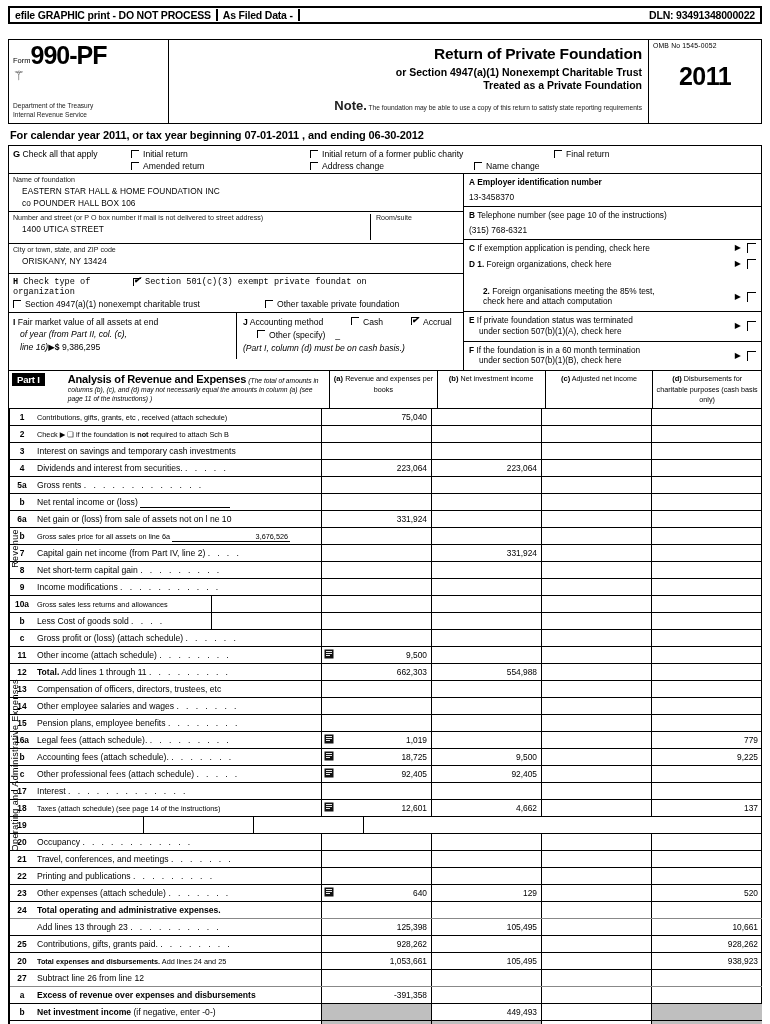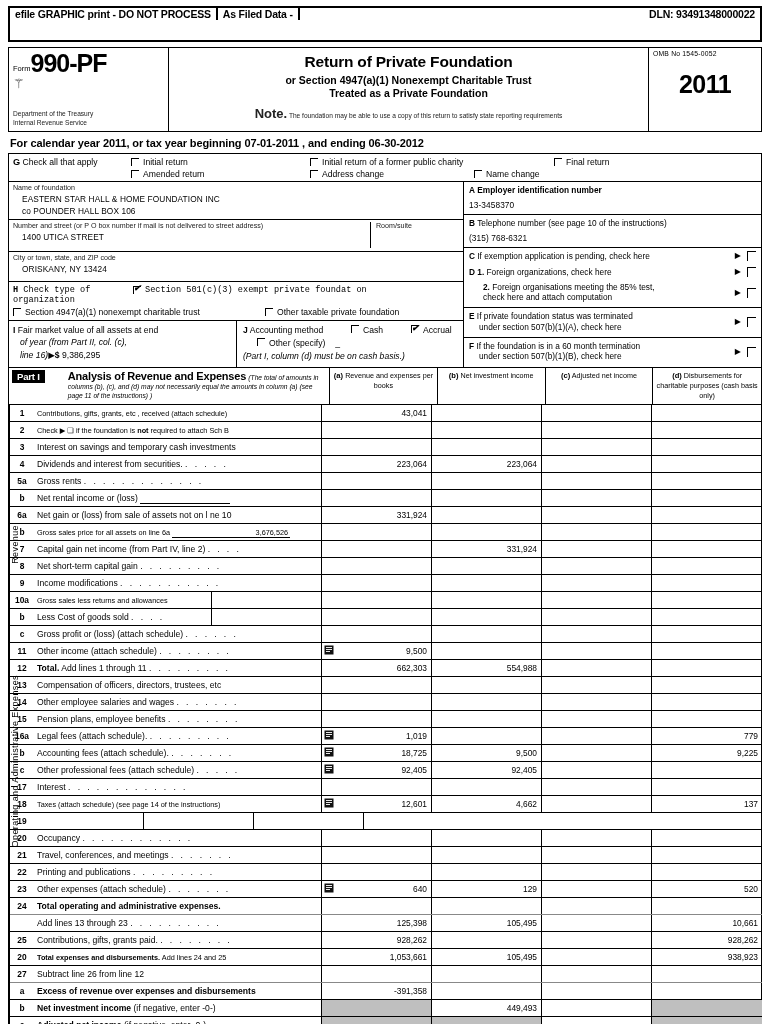--- a/index.html
+++ b/index.html
@@ -12,40 +12,40 @@
     font-family: "Liberation Sans", sans-serif;
     color: #000;
     font-size: 8px;
     position: relative;
     overflow: hidden;
   }
   .page { width: 770px; height: 1024px; padding: 6px 8px 0 8px; position: relative; }
 
   
   .efile-bar {
-    display: flex; align-items: flex-start;
+    display: flex; align-items: center;
     border: 2px solid #000;
-    height: 36px;
-    margin-bottom: 5px;
+    height: 18px;
+    margin-bottom: 15px;
   }
   .efile-bar .cell { display: flex; align-items: center; padding: 0 5px; font-weight: bold; font-size: 10.5px; letter-spacing: -0.2px; }
   .efile-bar .c1 { border-right: 2px solid #000; }
   .efile-bar .c2 { border-right: 2px solid #000; }
   .efile-bar .c3 { flex: 1; justify-content: flex-end; }
 
   
   .masthead { display: flex; border: 1.5px solid #000; height: 85px; }
   .mh-left { width: 160px; border-right: 1.5px solid #000; padding: 3px 4px; position: relative; }
   .mh-form-line { display: flex; align-items: flex-end; }
   .mh-form-label { font-size: 7.5px; padding-bottom: 3px; }
   .mh-form-num { font-size: 25px; font-weight: bold; letter-spacing: -1px; line-height: 1; }
   .mh-glyph { font-size: 13px; line-height: 1; margin-top: 1px; color: #111; }
   .mh-dept { position: absolute; bottom: 3px; left: 4px; font-size: 6.6px; line-height: 1.45; color: #222; }
 
-  .mh-center { flex: 1; border-right: 1.5px solid #000; text-align: center; padding: 5px 6px 0 6px; }
+  .mh-center { flex: 1; border-right: 1.5px solid #000; text-align: right; padding: 5px 6px 0 6px; }
   .mh-title { font-size: 15.5px; font-weight: bold; letter-spacing: -0.2px; }
   .mh-sub1 { font-size: 10.5px; font-weight: bold; margin-top: 3px; }
   .mh-sub2 { font-size: 10.5px; font-weight: bold; margin-top: 1px; }
   .mh-note { font-size: 6.6px; margin-top: 7px; color: #222; }
   .mh-note b { font-size: 13px; }
 
   .mh-right { width: 112px; padding: 2px 4px; text-align: left; }
   .mh-omb { font-size: 6.8px; letter-spacing: 0.2px; }
   .mh-year { font-size: 25px; font-weight: bold; text-align: center; margin-top: 13px; letter-spacing: -0.5px; }
 
@@ -303,21 +303,21 @@
               <i class="cb2"></i>
             </span>
         </div>
         <div class="r-check-row" style="margin-top:5px">
           <span class="txt"><b>D</b> <b>1.</b> <span>Foreign organizations, check here</span></span>
           <span class="arrowbox">
               <span class="arrow">▶</span>
               <i class="cb2"></i>
             </span>
         </div>
-        <div class="r-check-row" style="margin-top:4px">
+        <div class="r-check-row" style="margin-top:16px">
           <span class="txt" style="padding-left:14px">
             <b>2.</b>
             <span>Foreign organisations meeting the 85% test,</span><br>
             <span>check here and attach computation</span>
           </span>
           <span class="arrowbox" style="padding-top:6px">
               <span class="arrow">▶</span>
               <i class="cb2"></i>
             </span>
         </div>
@@ -366,21 +366,21 @@
 
     <div class="pi-body">
       <div class="sidebar-col">
         <span class="side-label side-rev">Revenue</span>
         <span class="side-label side-exp" style="top:270px">Operating and Administrative Expenses</span>
       </div>
       <div class="rows-col" id="rows-col">
           <div class="r">
             <div class="r-num">1</div>
             <div class="r-txt small">Contributions, gifts, grants, etc , received (attach schedule)</div>
-            <div class="c"><span>43,041</span></div>
+            <div class="c"><span>75,040</span></div>
             <div class="c"><span></span></div>
             <div class="c"><span></span></div>
             <div class="c"><span></span></div>
           </div>
           <div class="r">
             <div class="r-num">2</div>
             <div class="r-txt small">Check ▶ ❑ if the foundation is <b>not</b> required to attach Sch  B</div>
             <div class="c"><span></span></div>
             <div class="c"><span></span></div>
             <div class="c"><span></span></div>

